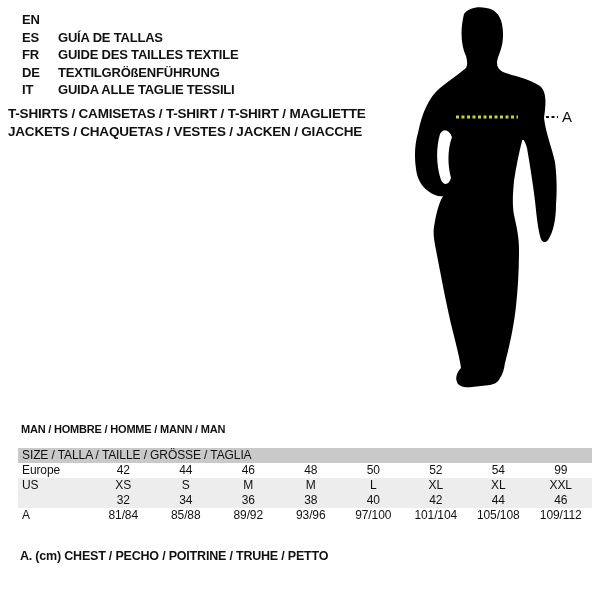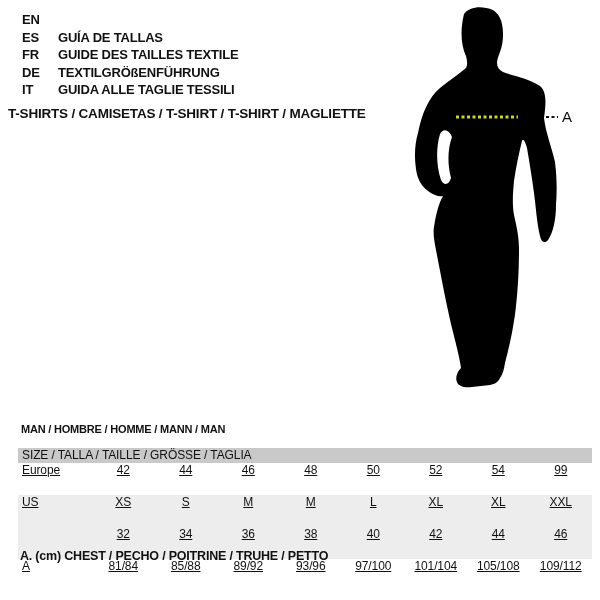--- a/index.html
+++ b/index.html
@@ -15,21 +15,21 @@
   
   .categories{position:absolute;left:8px;top:105px;font-size:13.5px;font-weight:bold;line-height:18px;letter-spacing:-0.2px;white-space:nowrap;}
   
   .figure{position:absolute;left:400px;top:0;width:200px;height:400px;}
   .figure text{font-family:"Liberation Sans",sans-serif;font-size:15px;font-weight:500;fill:#111;}
   
   .section-title{position:absolute;left:21px;top:423px;font-size:11px;font-weight:bold;letter-spacing:-0.2px;}
   
   .size-table{position:absolute;left:18px;top:448px;width:574px;font-size:12px;letter-spacing:-0.1px;}
   .t-header{background:#c9c9c9;height:15px;line-height:15px;padding-left:4px;white-space:nowrap;}
-  .t-row{display:flex;height:32px;line-height:15.2px;text-decoration:underline;}
+  .t-row{display:flex;height:15px;line-height:15.2px;}
   .t-row.alt{background:#ededed;}
   .t-label{flex:0 0 70px;padding-left:4px;}
   .t-cell{flex:1 1 0;text-align:center;}
   
   .footnote{position:absolute;left:20px;top:549px;font-size:12.5px;font-weight:bold;letter-spacing:-0.2px;white-space:nowrap;}
 </style>
 </head>
 <body>
 
 <div class="stage">
@@ -51,20 +51,21 @@
       <span class="lang-label">TEXTILGRÖßENFÜHRUNG</span>
     </div>
     <div class="lang-row">
       <span class="lang-code">IT</span>
       <span class="lang-label">GUIDA ALLE TAGLIE TESSILI</span>
     </div>
   </div>
 
   <div class="categories">
     <div>T-SHIRTS / CAMISETAS / T-SHIRT / T-SHIRT / MAGLIETTE</div>
+    <div>JACKETS / CHAQUETAS / VESTES / JACKEN / GIACCHE</div>
   </div>
 
   <svg class="figure" viewBox="0 0 200 400" width="200" height="400" aria-hidden="true">
     <path fill="#000000" fill-rule="evenodd" d="
       M 64 14
       C 68 8 78 6 86 8
       C 94 9 100 14 102 24
       C 104 34 103 44 100 52
       C 98 57 97 60 97 63
       C 97 67 99 70 103 72

